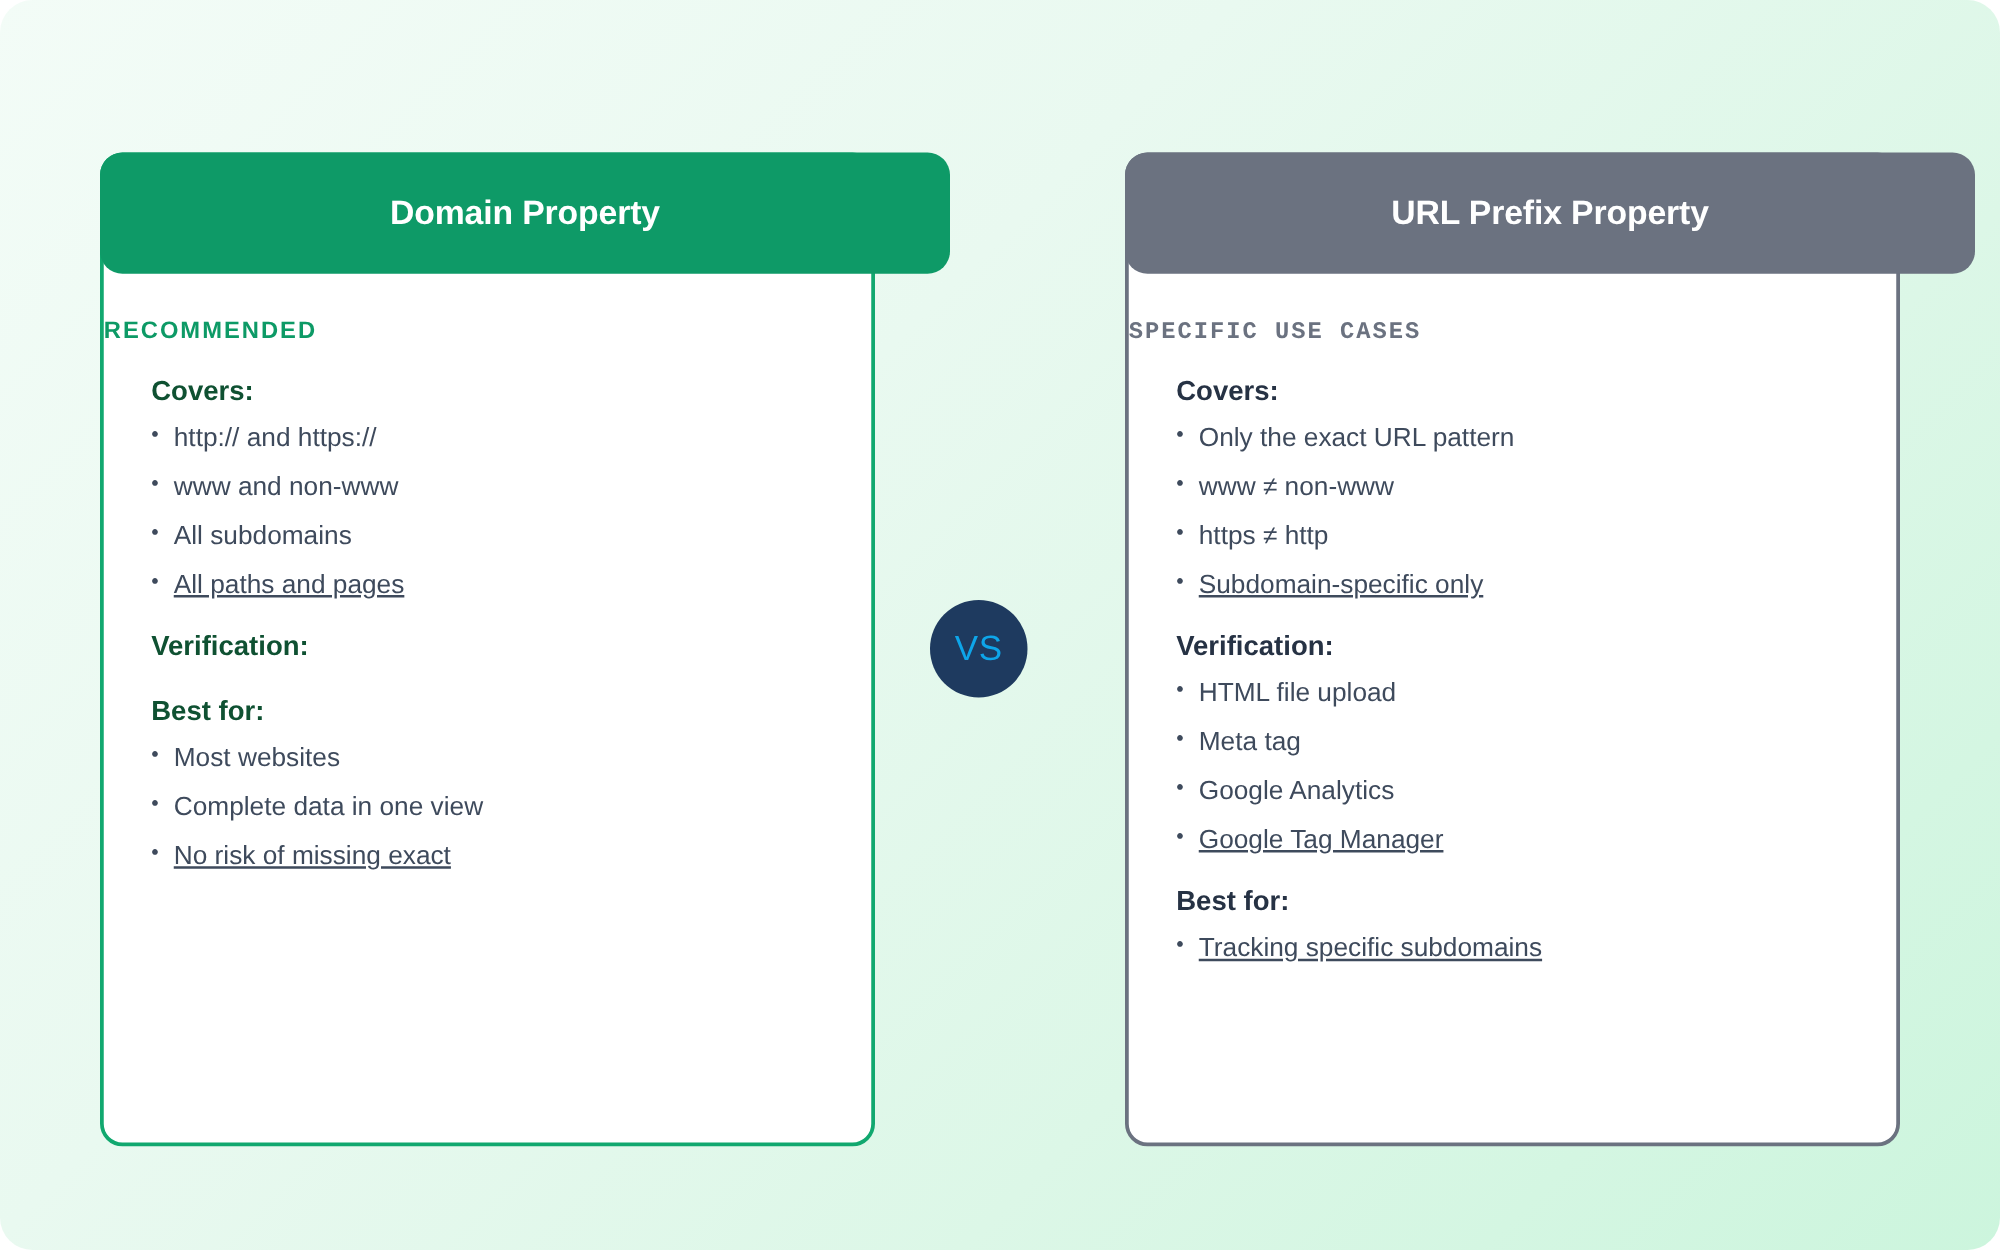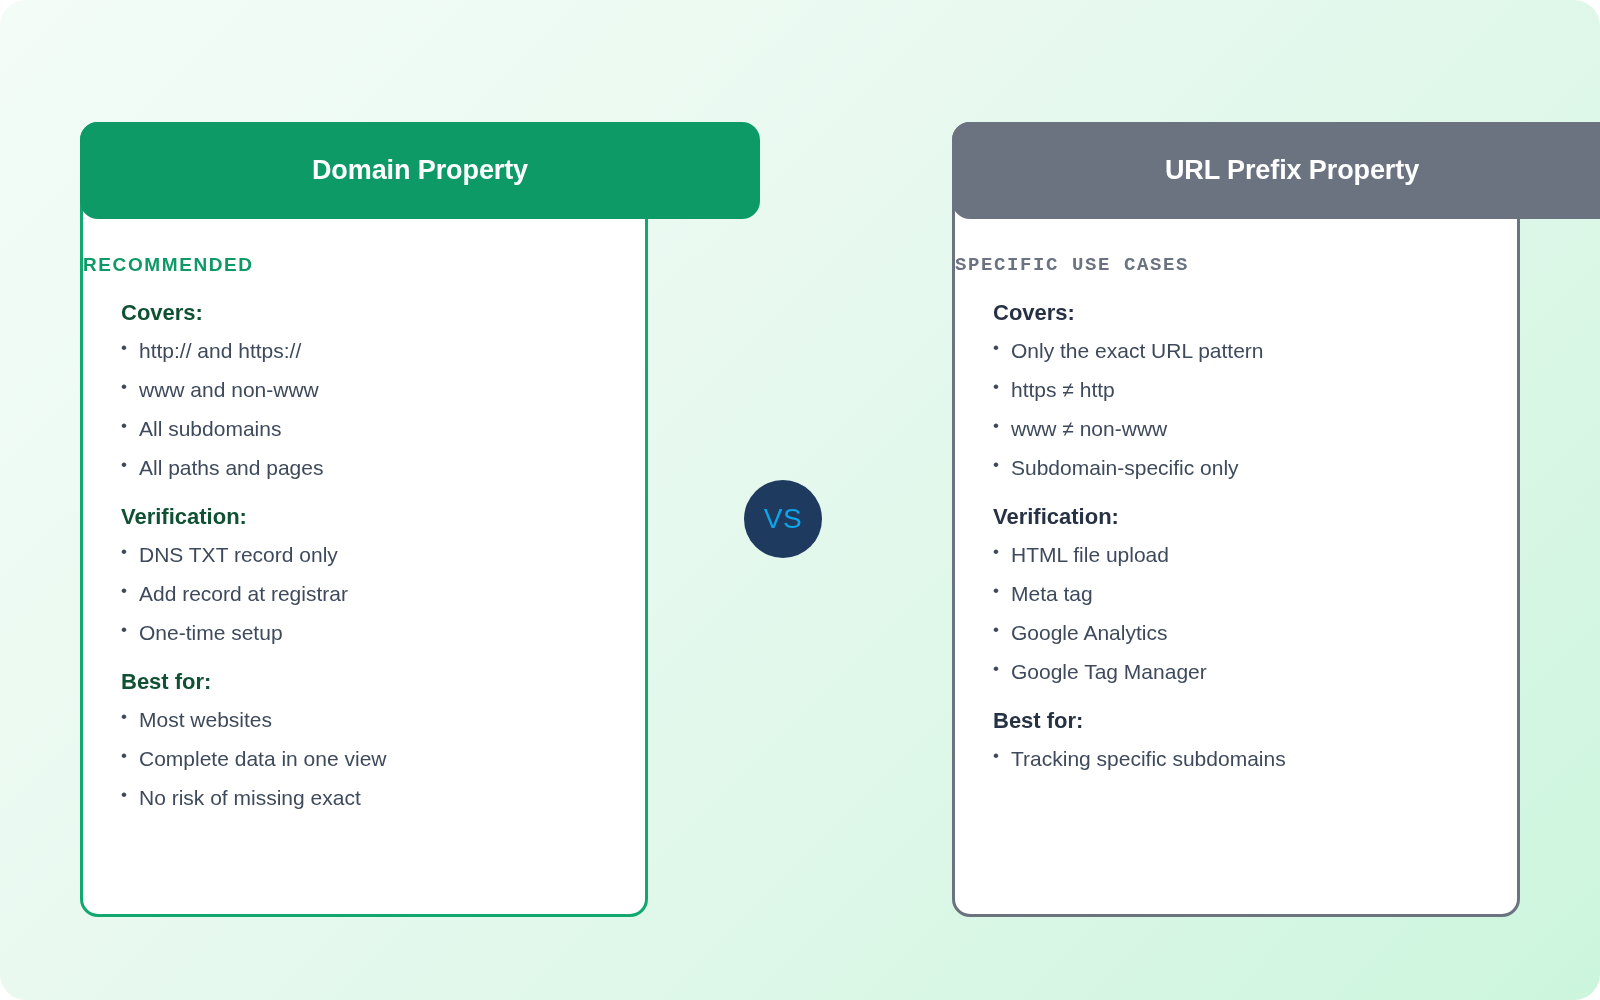--- a/index.html
+++ b/index.html
@@ -41,21 +41,21 @@
     top: 122px;
     left: 80px;
     width: 1440px;
     height: 795px;
     display: flex;
     justify-content: space-between;
   }
 
   .card {
     position: relative;
-    width: 568px;
+    width: 620px;
     box-sizing: border-box;
     background: #ffffff;
     border-radius: 18px;
     display: flex;
     flex-direction: column;
   }
   .card-left {
     border: 3px solid #11a86f;
   }
   .card-right {
@@ -120,21 +120,21 @@
     padding: 0;
   }
   .bullets li {
     font-size: 21px;
     color: #3e4a5c;
     line-height: 1.0;
     padding: 0 0 0 18px;
     margin-bottom: 18px;
     position: relative;
   }
-  .bullets li:last-child { margin-bottom: 0; }
+  .bullets li:last-child { margin-bottom: 0; text-decoration: underline; }
   .bullets li::before {
     content: "\2022";
     position: absolute;
     left: 0;
     top: -1px;
     color: #3e4a5c;
     font-size: 17px;
   }
 
   .vs-badge {
@@ -176,25 +176,20 @@
             <ul class="bullets">
               <li>http:// and https://</li>
               <li>www and non-www</li>
               <li>All subdomains</li>
               <li>All paths and pages</li>
             </ul>
           </div>
 
           <div class="section">
             <div class="section-title">Verification:</div>
-            <ul class="bullets">
-              <li>DNS TXT record only</li>
-              <li>Add record at registrar</li>
-              <li>One-time setup</li>
-            </ul>
           </div>
 
           <div class="section">
             <div class="section-title">Best for:</div>
             <ul class="bullets">
               <li>Most websites</li>
               <li>Complete data in one view</li>
               <li>No risk of missing exact</li>
             </ul>
           </div>
@@ -208,22 +203,22 @@
       <div class="card-body">
         <div class="badge-row">
           <span class="badge">SPECIFIC USE CASES</span>
         </div>
         <div class="sections">
 
           <div class="section">
             <div class="section-title">Covers:</div>
             <ul class="bullets">
               <li>Only the exact URL pattern</li>
+              <li>www ≠ non-www</li>
               <li>https ≠ http</li>
-              <li>www ≠ non-www</li>
               <li>Subdomain-specific only</li>
             </ul>
           </div>
 
           <div class="section">
             <div class="section-title">Verification:</div>
             <ul class="bullets">
               <li>HTML file upload</li>
               <li>Meta tag</li>
               <li>Google Analytics</li>

